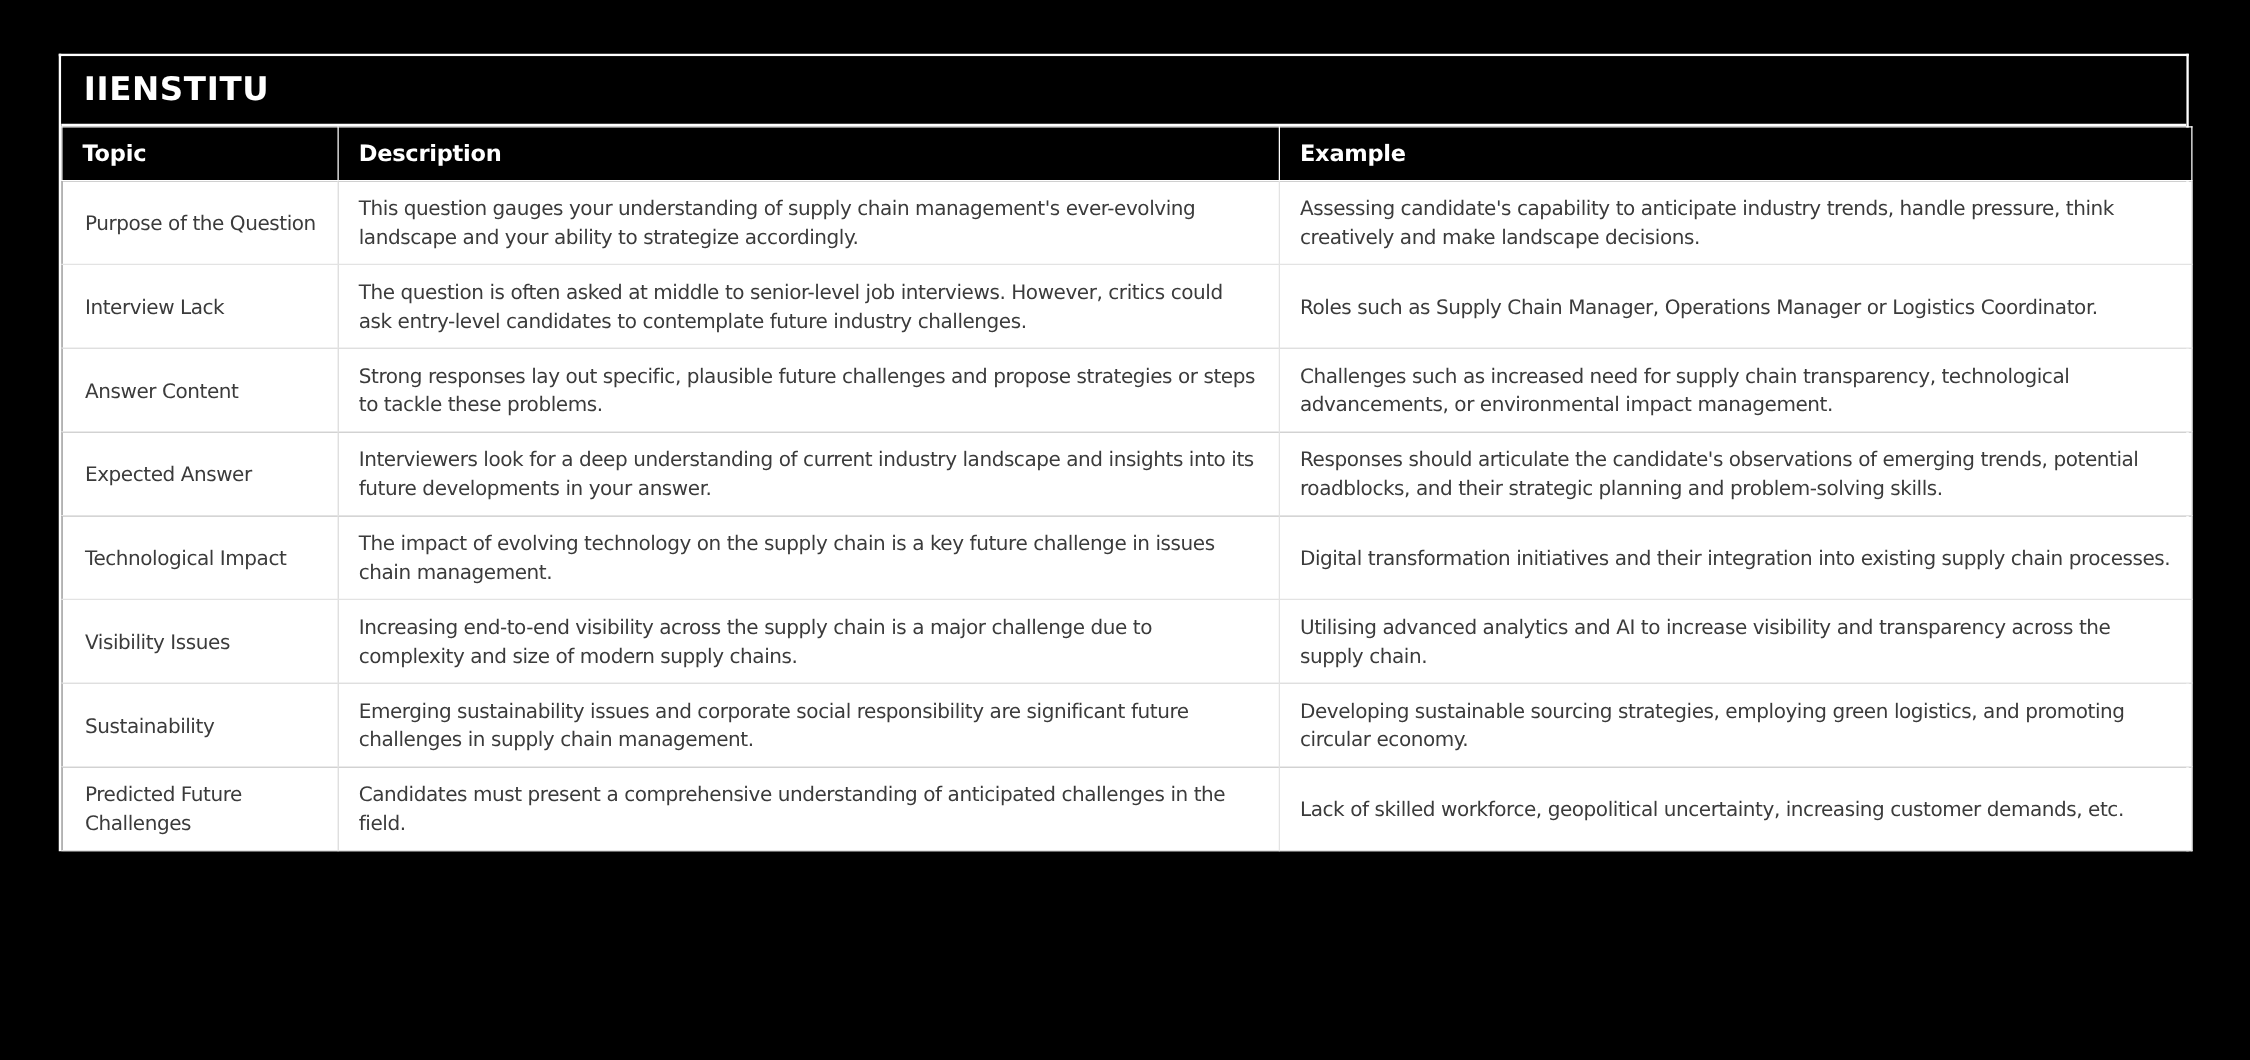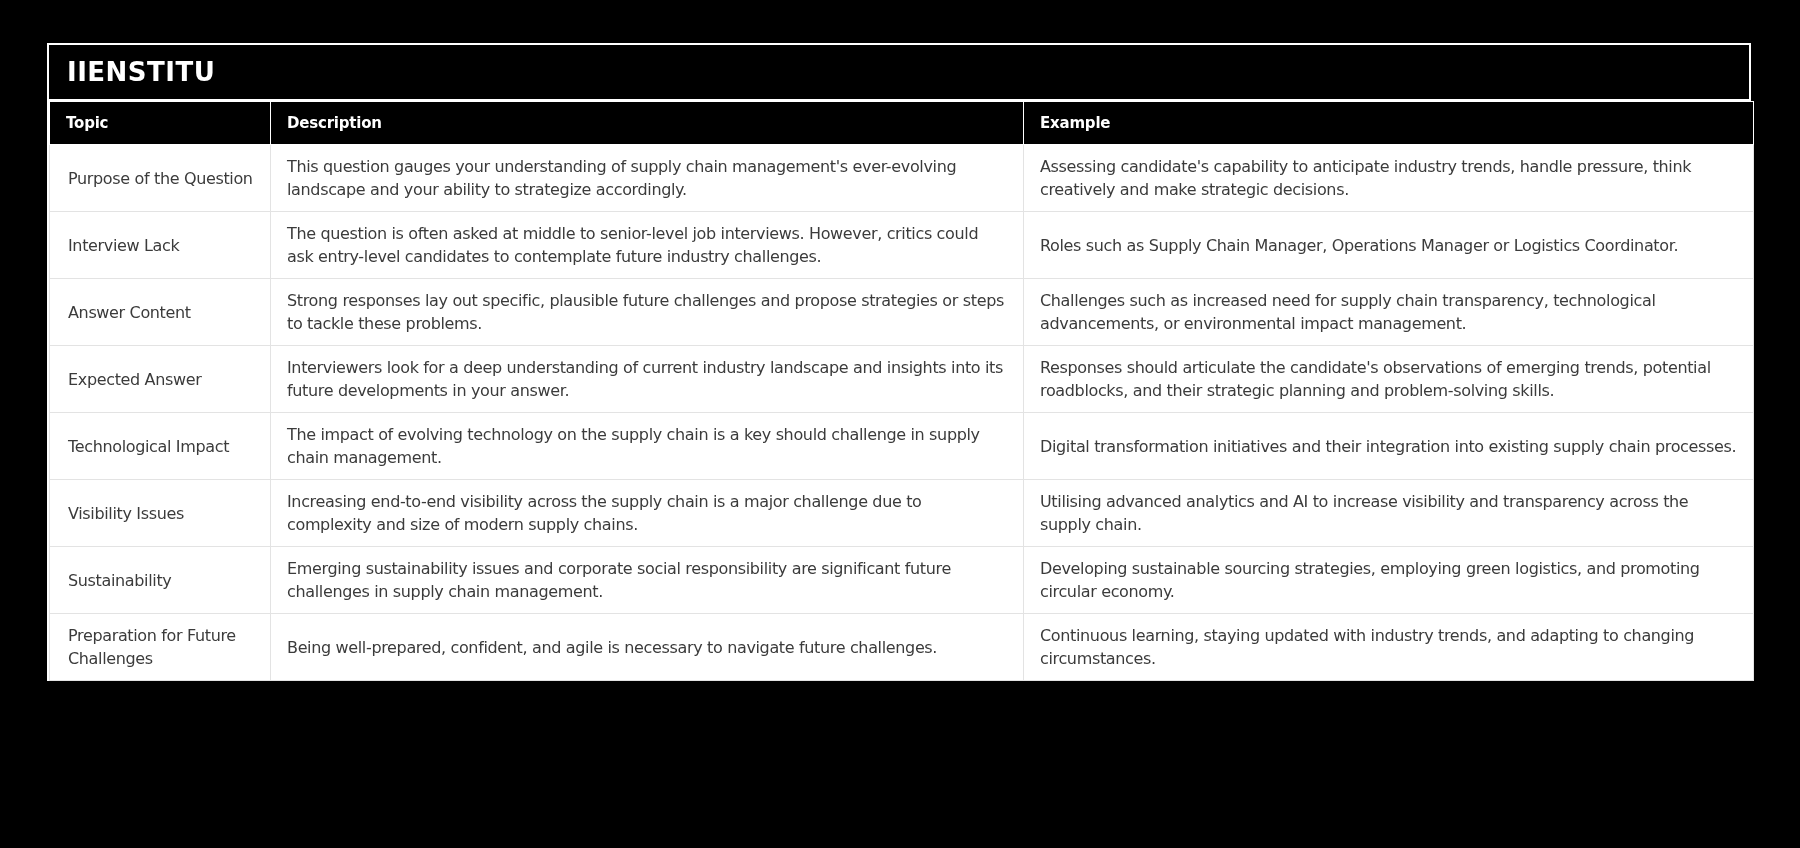--- a/index.html
+++ b/index.html
@@ -40,21 +40,21 @@
     letter-spacing: 0.5px;
   }
   table.data-table {
     width: 100%;
     border-collapse: collapse;
     table-layout: fixed;
   }
   table.data-table th {
     background: #000000;
     color: #ffffff;
-    font-size: 15px;
+    font-size: 18px;
     font-weight: bold;
     text-align: left;
     padding: 10px 16px;
     height: 22px;
     border: 1px solid #ffffff;
     letter-spacing: -0.2px;
   }
   table.data-table td {
     background: #ffffff;
     color: #3b3b3b;
@@ -92,53 +92,53 @@
         <tr>
           <th>Topic</th>
           <th>Description</th>
           <th>Example</th>
         </tr>
       </thead>
       <tbody>
         <tr>
           <td class="topic-cell">Purpose of the Question</td>
           <td>This question gauges your understanding of supply chain management's ever-evolving landscape and your ability to strategize accordingly.</td>
-          <td>Assessing candidate's capability to anticipate industry trends, handle pressure, think creatively and make strategic decisions.</td>
+          <td>Assessing candidate's capability to anticipate industry trends, handle pressure, think creatively and make landscape decisions.</td>
         </tr>
         <tr>
           <td class="topic-cell">Interview Lack</td>
           <td>The question is often asked at middle to senior-level job interviews. However, critics could ask entry-level candidates to contemplate future industry challenges.</td>
           <td>Roles such as Supply Chain Manager, Operations Manager or Logistics Coordinator.</td>
         </tr>
         <tr>
           <td class="topic-cell">Answer Content</td>
           <td>Strong responses lay out specific, plausible future challenges and propose strategies or steps to tackle these problems.</td>
           <td>Challenges such as increased need for supply chain transparency, technological advancements, or environmental impact management.</td>
         </tr>
         <tr>
           <td class="topic-cell">Expected Answer</td>
           <td>Interviewers look for a deep understanding of current industry landscape and insights into its future developments in your answer.</td>
           <td>Responses should articulate the candidate's observations of emerging trends, potential roadblocks, and their strategic planning and problem-solving skills.</td>
         </tr>
         <tr>
           <td class="topic-cell">Technological Impact</td>
-          <td>The impact of evolving technology on the supply chain is a key should challenge in supply chain management.</td>
+          <td>The impact of evolving technology on the supply chain is a key future challenge in issues chain management.</td>
           <td>Digital transformation initiatives and their integration into existing supply chain processes.</td>
         </tr>
         <tr>
           <td class="topic-cell">Visibility Issues</td>
           <td>Increasing end-to-end visibility across the supply chain is a major challenge due to complexity and size of modern supply chains.</td>
           <td>Utilising advanced analytics and AI to increase visibility and transparency across the supply chain.</td>
         </tr>
         <tr>
           <td class="topic-cell">Sustainability</td>
           <td>Emerging sustainability issues and corporate social responsibility are significant future challenges in supply chain management.</td>
           <td>Developing sustainable sourcing strategies, employing green logistics, and promoting circular economy.</td>
         </tr>
         <tr>
-          <td class="topic-cell">Preparation for Future Challenges</td>
-          <td>Being well-prepared, confident, and agile is necessary to navigate future challenges.</td>
-          <td>Continuous learning, staying updated with industry trends, and adapting to changing circumstances.</td>
+          <td class="topic-cell">Predicted Future Challenges</td>
+          <td>Candidates must present a comprehensive understanding of anticipated challenges in the field.</td>
+          <td>Lack of skilled workforce, geopolitical uncertainty, increasing customer demands, etc.</td>
         </tr>
       </tbody>
     </table>
   </div>
 </div>
 
 </body></html>

